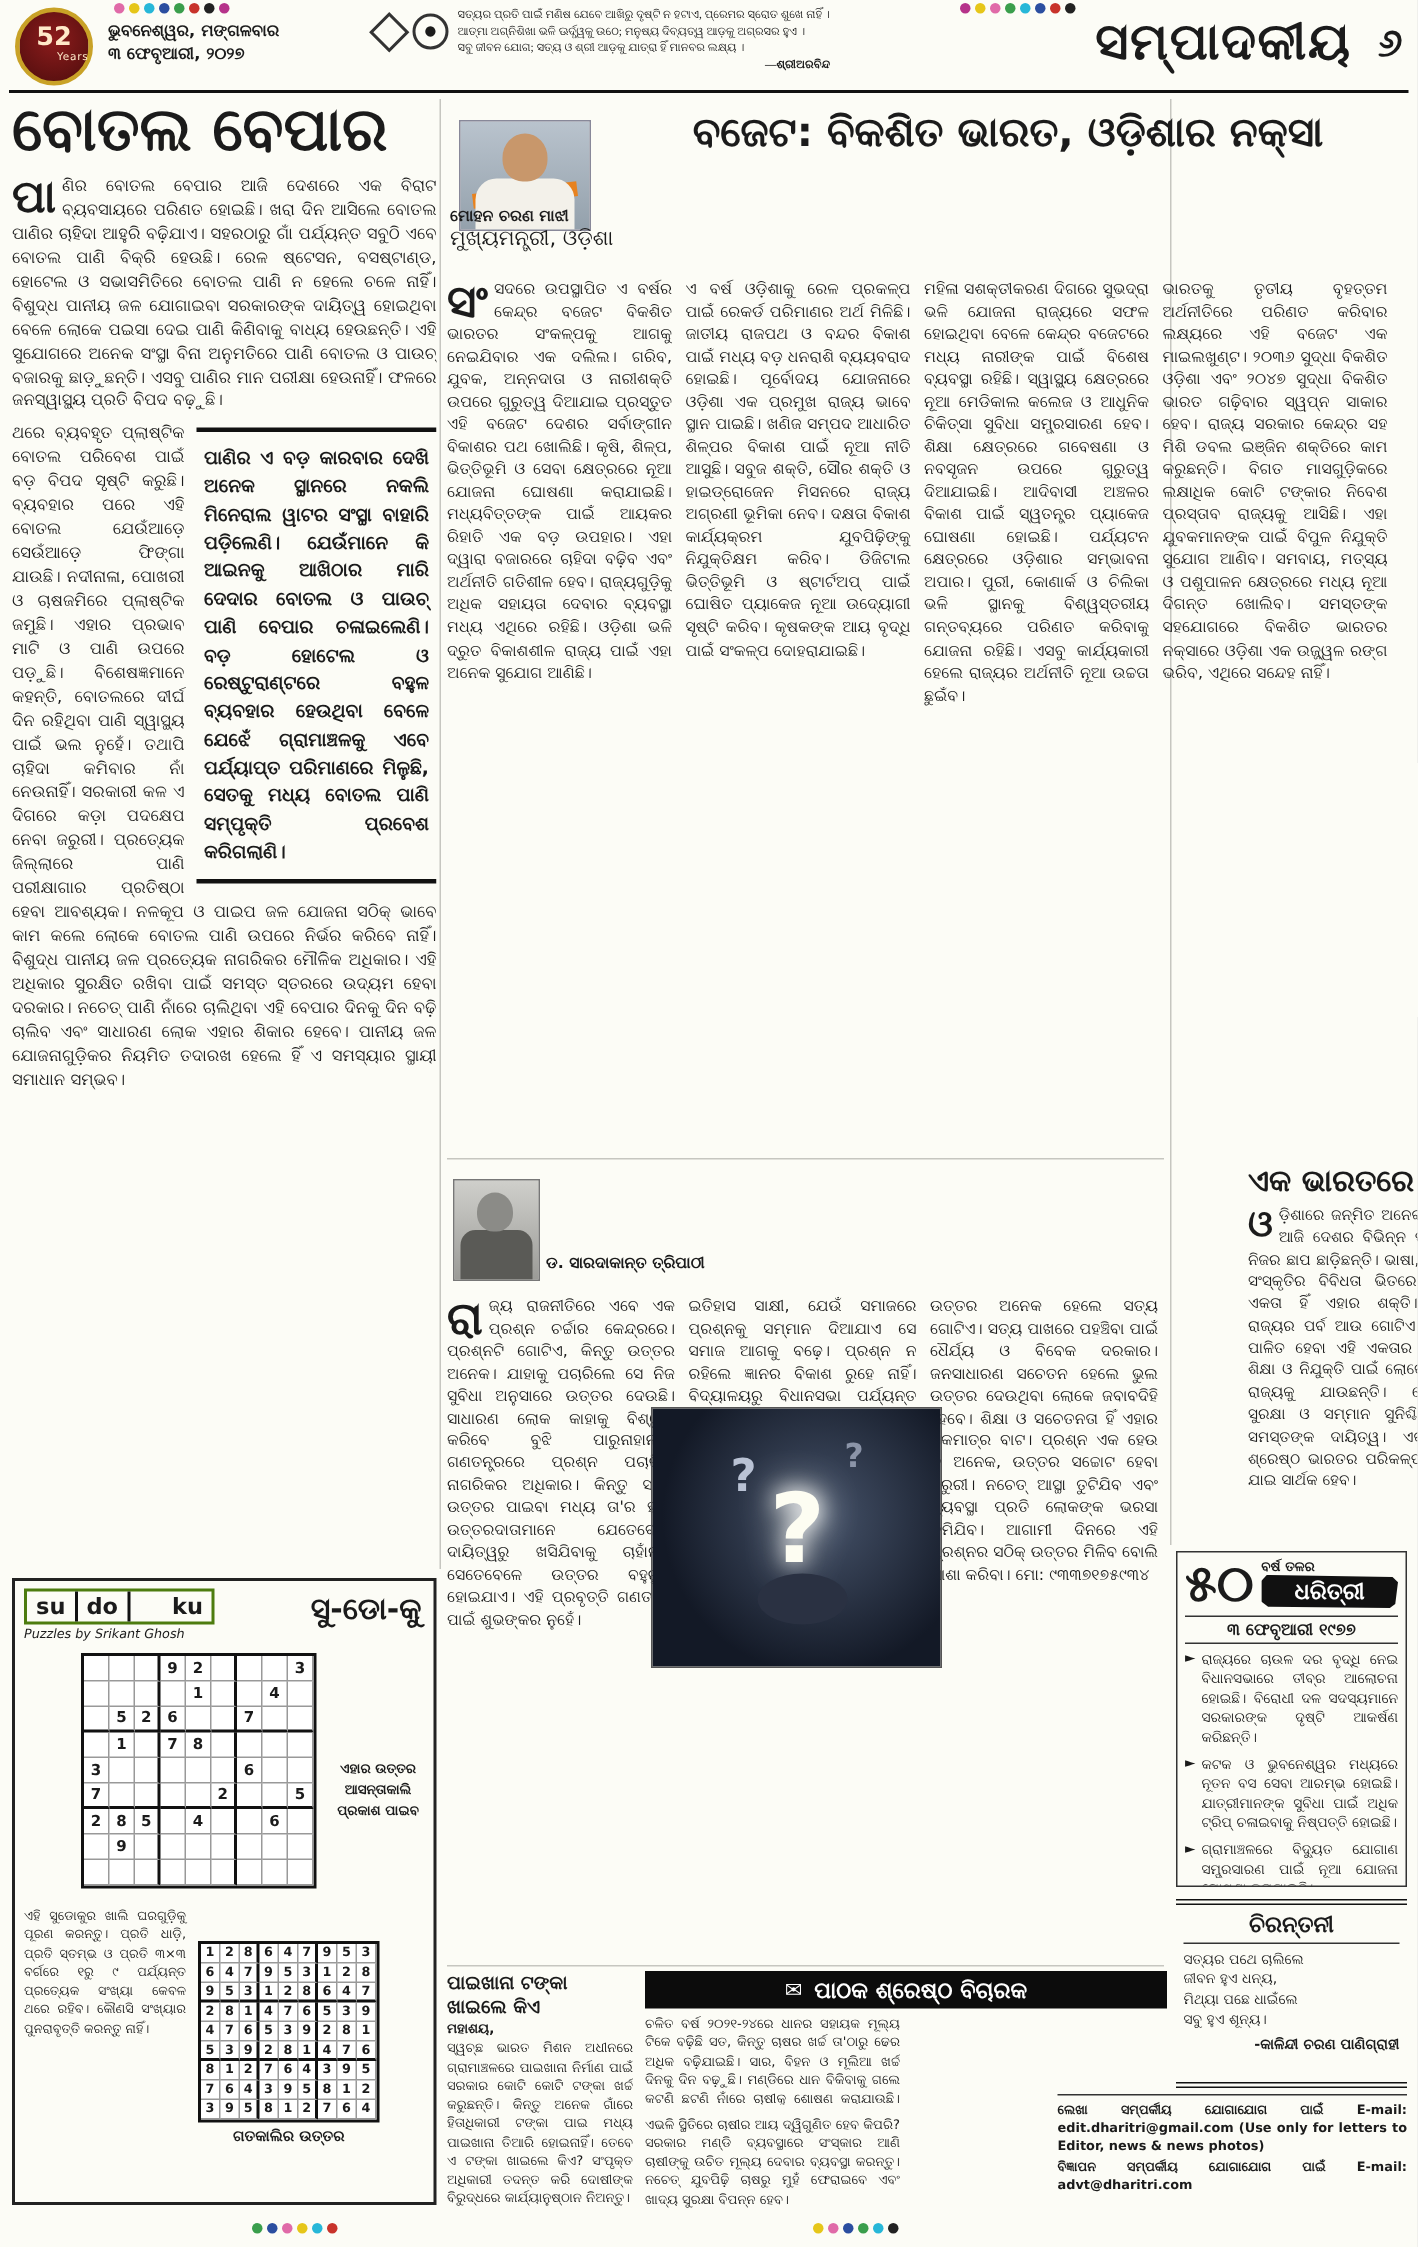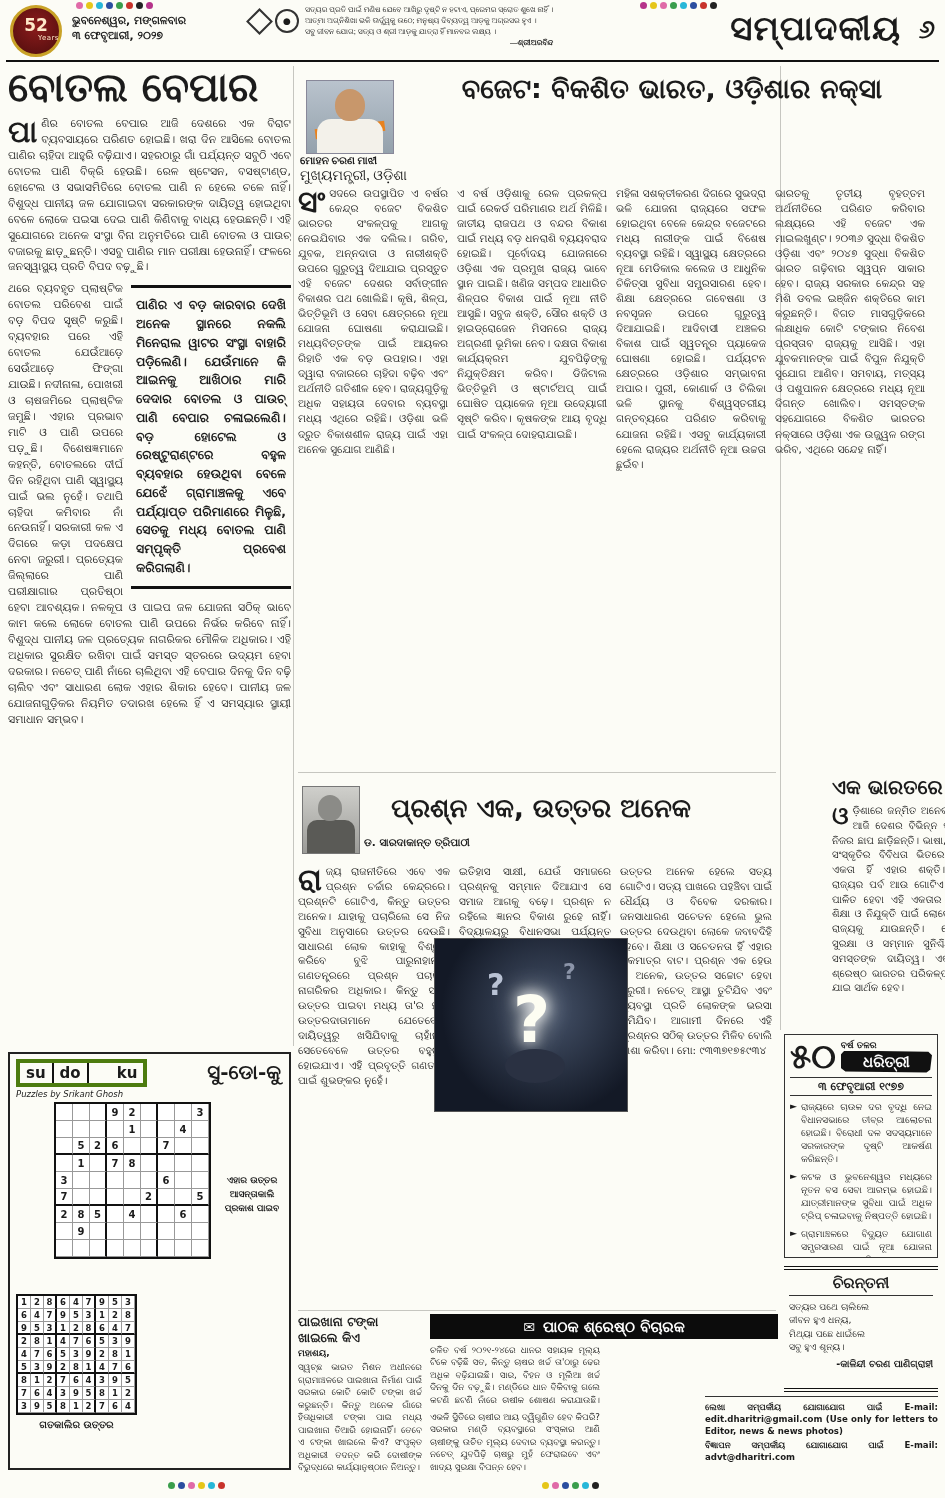--- a/index.html
+++ b/index.html
@@ -40,21 +40,21 @@
          font-size:12.5px;font-weight:bold;line-height:1.5;text-align:justify;}
   
   .budget{position:absolute;left:298px;top:66px;width:642px;height:706px;}
   .budget-headline{position:absolute;left:112px;top:8px;width:524px;text-align:center;
                    font-size:27px;font-weight:800;line-height:1.1;}
   .photo-cm{position:absolute;left:8px;top:14px;width:86px;height:72px;overflow:hidden;
             background:linear-gradient(#b9c3cd,#94a1ac);border:1px solid #889;}
   .ph-head{position:absolute;left:28px;top:8px;width:30px;height:32px;border-radius:50% 50% 45% 45%;background:#c8976b;}
   .ph-body{position:absolute;left:10px;top:38px;width:66px;height:34px;border-radius:14px 14px 0 0;background:#f3f1ea;}
   .ph-shawl{position:absolute;left:8px;top:44px;width:70px;height:10px;background:#e8821e;transform:rotate(-7deg);}
-  .cm-caption{position:absolute;left:2px;top:88px;width:110px;line-height:1.25;font-family:Liberation Serif, serif;}
+  .cm-caption{position:absolute;left:2px;top:72px;width:110px;line-height:1.25;}
   .cm-name{font-size:10.5px;font-weight:800;}
   .cm-title{font-size:14px;}
   .budget-cols{position:absolute;left:0;top:120px;width:642px;height:582px;display:flex;gap:9px;overflow:hidden;}
   .budget-cols .col{width:150px;font-size:10.6px;line-height:1.42;text-align:justify;overflow:hidden;}
   
   .question{position:absolute;left:298px;top:778px;width:478px;height:534px;overflow:hidden;}
   .q-headline{position:absolute;left:78px;top:16px;width:330px;text-align:center;
               font-size:26px;font-weight:800;line-height:1.1;}
   .photo-q{position:absolute;left:4px;top:8px;width:56px;height:66px;background:linear-gradient(#cfcfcb,#9b9b97);
            border:1px solid #777;overflow:hidden;}
@@ -89,21 +89,21 @@
   .fy-item .b{flex:none;font-size:9px;}
   
   .chira{position:absolute;left:784px;top:1266px;width:154px;height:126px;border-top:4px double #111;
          border-bottom:4px double #111;box-sizing:border-box;padding:4px 5px;overflow:hidden;}
   .chira h4{margin:0 0 4px 0;text-align:center;font-size:15px;font-weight:800;border-bottom:1px solid #333;padding-bottom:3px;}
   .chira-line{font-size:9.3px;line-height:1.45;}
   .chira-sign{margin-top:4px;text-align:right;font-size:9.6px;font-weight:700;}
   
   .sudoku{position:absolute;left:8px;top:1052px;width:283px;height:418px;border:2px solid #222;
           box-sizing:border-box;padding:5px 6px;overflow:hidden;}
-  .sdk-logo{display:inline-flex;border:4px solid #4d7c0f;}
+  .sdk-logo{display:inline-flex;border:2px solid #4d7c0f;}
   .sdk-logo b{padding:1px 6px;font-size:15px;border-right:2px solid #111;}
   .sdk-logo b:last-child{border-right:none;padding-left:28px;}
   .sdk-credit{font-size:8.5px;font-style:italic;margin-top:2px;}
   .sdk-title{position:absolute;right:8px;top:6px;font-size:20px;font-weight:800;}
   .sgrid{display:grid;border:2px solid #111;width:max-content;background:#fff;}
   .sgrid .cell{display:flex;align-items:center;justify-content:center;font-weight:bold;
                border-right:1px solid #999;border-bottom:1px solid #999;box-sizing:border-box;}
   #sudoku-puzzle{grid-template-columns:repeat(9,17px);grid-auto-rows:17px;position:absolute;left:44px;top:48px;}
   #sudoku-puzzle .cell{font-size:10px;}
   #sudoku-solution{grid-template-columns:repeat(9,13px);grid-auto-rows:13px;}
@@ -226,21 +226,20 @@
       <div class="col">ମହିଳା ସଶକ୍ତୀକରଣ ଦିଗରେ ସୁଭଦ୍ରା ଭଳି ଯୋଜନା ରାଜ୍ୟରେ ସଫଳ ହୋଇଥିବା ବେଳେ କେନ୍ଦ୍ର ବଜେଟରେ ମଧ୍ୟ ନାରୀଙ୍କ ପାଇଁ ବିଶେଷ ବ୍ୟବସ୍ଥା ରହିଛି। ସ୍ୱାସ୍ଥ୍ୟ କ୍ଷେତ୍ରରେ ନୂଆ ମେଡିକାଲ କଲେଜ ଓ ଆଧୁନିକ ଚିକିତ୍ସା ସୁବିଧା ସମ୍ପ୍ରସାରଣ ହେବ। ଶିକ୍ଷା କ୍ଷେତ୍ରରେ ଗବେଷଣା ଓ ନବସୃଜନ ଉପରେ ଗୁରୁତ୍ୱ ଦିଆଯାଇଛି। ଆଦିବାସୀ ଅଞ୍ଚଳର ବିକାଶ ପାଇଁ ସ୍ୱତନ୍ତ୍ର ପ୍ୟାକେଜ ଘୋଷଣା ହୋଇଛି। ପର୍ଯ୍ୟଟନ କ୍ଷେତ୍ରରେ ଓଡ଼ିଶାର ସମ୍ଭାବନା ଅପାର। ପୁରୀ, କୋଣାର୍କ ଓ ଚିଲିକା ଭଳି ସ୍ଥାନକୁ ବିଶ୍ୱସ୍ତରୀୟ ଗନ୍ତବ୍ୟରେ ପରିଣତ କରିବାକୁ ଯୋଜନା ରହିଛି। ଏସବୁ କାର୍ଯ୍ୟକାରୀ ହେଲେ ରାଜ୍ୟର ଅର୍ଥନୀତି ନୂଆ ଉଚ୍ଚତା ଛୁଇଁବ।</div>
       <div class="col">ଭାରତକୁ ତୃତୀୟ ବୃହତ୍ତମ ଅର୍ଥନୀତିରେ ପରିଣତ କରିବାର ଲକ୍ଷ୍ୟରେ ଏହି ବଜେଟ ଏକ ମାଇଲଖୁଣ୍ଟ। ୨୦୩୬ ସୁଦ୍ଧା ବିକଶିତ ଓଡ଼ିଶା ଏବଂ ୨୦୪୭ ସୁଦ୍ଧା ବିକଶିତ ଭାରତ ଗଢ଼ିବାର ସ୍ୱପ୍ନ ସାକାର ହେବ। ରାଜ୍ୟ ସରକାର କେନ୍ଦ୍ର ସହ ମିଶି ଡବଲ ଇଞ୍ଜିନ ଶକ୍ତିରେ କାମ କରୁଛନ୍ତି। ବିଗତ ମାସଗୁଡ଼ିକରେ ଲକ୍ଷାଧିକ କୋଟି ଟଙ୍କାର ନିବେଶ ପ୍ରସ୍ତାବ ରାଜ୍ୟକୁ ଆସିଛି। ଏହା ଯୁବକମାନଙ୍କ ପାଇଁ ବିପୁଳ ନିଯୁକ୍ତି ସୁଯୋଗ ଆଣିବ। ସମବାୟ, ମତ୍ସ୍ୟ ଓ ପଶୁପାଳନ କ୍ଷେତ୍ରରେ ମଧ୍ୟ ନୂଆ ଦିଗନ୍ତ ଖୋଲିବ। ସମସ୍ତଙ୍କ ସହଯୋଗରେ ବିକଶିତ ଭାରତର ନକ୍ସାରେ ଓଡ଼ିଶା ଏକ ଉଜ୍ଜ୍ୱଳ ରଙ୍ଗ ଭରିବ, ଏଥିରେ ସନ୍ଦେହ ନାହିଁ।</div>
     </div>
   </div>
 
   <div class="question">
     <div class="photo-q">
       <div class="ph-body"></div>
       <div class="ph-head"></div>
     </div>
-    <div class="q-headline">ପ୍ରଶ୍ନ ଏକ, ଉତ୍ତର ଅନେକ</div>
     <div class="q-byline">ଡ. ସାରଦାକାନ୍ତ ତ୍ରିପାଠୀ</div>
     <div class="q-cols">
       <div class="col"><span class="dropcap">ରା</span><span>ଜ୍ୟ ରାଜନୀତିରେ ଏବେ ଏକ ପ୍ରଶ୍ନ ଚର୍ଚ୍ଚାର କେନ୍ଦ୍ରରେ। ପ୍ରଶ୍ନଟି ଗୋଟିଏ, କିନ୍ତୁ ଉତ୍ତର ଅନେକ। ଯାହାକୁ ପଚାରିଲେ ସେ ନିଜ ସୁବିଧା ଅନୁସାରେ ଉତ୍ତର ଦେଉଛି। ସାଧାରଣ ଲୋକ କାହାକୁ ବିଶ୍ୱାସ କରିବେ ବୁଝି ପାରୁନାହାନ୍ତି। ଗଣତନ୍ତ୍ରରେ ପ୍ରଶ୍ନ ପଚାରିବା ନାଗରିକର ଅଧିକାର। କିନ୍ତୁ ସଠିକ୍ ଉତ୍ତର ପାଇବା ମଧ୍ୟ ତା'ର ହକ୍। ଉତ୍ତରଦାତାମାନେ ଯେତେବେଳେ ଦାୟିତ୍ୱରୁ ଖସିଯିବାକୁ ଚାହାଁନ୍ତି, ସେତେବେଳେ ଉତ୍ତର ବହୁରୂପୀ ହୋଇଯାଏ। ଏହି ପ୍ରବୃତ୍ତି ଗଣତନ୍ତ୍ର ପାଇଁ ଶୁଭଙ୍କର ନୁହେଁ।</span></div>
       <div class="col">ଇତିହାସ ସାକ୍ଷୀ, ଯେଉଁ ସମାଜରେ ପ୍ରଶ୍ନକୁ ସମ୍ମାନ ଦିଆଯାଏ ସେ ସମାଜ ଆଗକୁ ବଢ଼େ। ପ୍ରଶ୍ନ ନ ରହିଲେ ଜ୍ଞାନର ବିକାଶ ରୁହେ ନାହିଁ। ବିଦ୍ୟାଳୟରୁ ବିଧାନସଭା ପର୍ଯ୍ୟନ୍ତ ପ୍ରଶ୍ନର ଗୁରୁତ୍ୱ ରହିଛି। କିନ୍ତୁ ଆଜିକାଲି ପ୍ରଶ୍ନ ପଚାରିବା ଲୋକଙ୍କୁ ଅସୁବିଧାରେ ପକାଇବାର ଅସ୍ତ୍ର ହୋଇଯାଇଛି। ଉତ୍ତର ଦେବା ପରିବର୍ତ୍ତେ ପ୍ରଶ୍ନକର୍ତ୍ତାଙ୍କ ଉଦ୍ଦେଶ୍ୟ ଉପରେ ପ୍ରଶ୍ନ ଉଠାଯାଉଛି। ଫଳରେ ମୂଳ ପ୍ରସଙ୍ଗ ହଜିଯାଉଛି। ଗଣମାଧ୍ୟମର ଭୂମିକା ଏଠାରେ ଗୁରୁତ୍ୱପୂର୍ଣ୍ଣ। ସତ୍ୟ ଉଦ୍‌ଘାଟନ ପାଇଁ ସାହସିକ ପ୍ରଶ୍ନ ଆବଶ୍ୟକ।</div>
       <div class="col">ଉତ୍ତର ଅନେକ ହେଲେ ସତ୍ୟ ଗୋଟିଏ। ସତ୍ୟ ପାଖରେ ପହଞ୍ଚିବା ପାଇଁ ଧୈର୍ଯ୍ୟ ଓ ବିବେକ ଦରକାର। ଜନସାଧାରଣ ସଚେତନ ହେଲେ ଭୁଲ ଉତ୍ତର ଦେଉଥିବା ଲୋକେ ଜବାବଦିହି ହେବେ। ଶିକ୍ଷା ଓ ସଚେତନତା ହିଁ ଏହାର ଏକମାତ୍ର ବାଟ। ପ୍ରଶ୍ନ ଏକ ହେଉ କି ଅନେକ, ଉତ୍ତର ସଚ୍ଚୋଟ ହେବା ଜରୁରୀ। ନଚେତ୍ ଆସ୍ଥା ତୁଟିଯିବ ଏବଂ ବ୍ୟବସ୍ଥା ପ୍ରତି ଲୋକଙ୍କ ଭରସା କମିଯିବ। ଆଗାମୀ ଦିନରେ ଏହି ପ୍ରଶ୍ନର ସଠିକ୍ ଉତ୍ତର ମିଳିବ ବୋଲି ଆଶା କରିବା। ମୋ: ୯୩୩୭୧୭୫୯୩୪</div>
     </div>
     <div class="photo-dark">
       <span class="qm-small">?</span>
       <span class="qm-small2">?</span>
       <span class="qm-big">?</span>
@@ -375,20 +374,21 @@
         <div class="cell" style="border-right-width: 2px; border-right-color: rgb(17, 17, 17);"></div>
         <div class="cell"></div>
         <div class="cell"></div>
         <div class="cell" style="border-right-width: 2px; border-right-color: rgb(17, 17, 17);"></div>
         <div class="cell"></div>
         <div class="cell"></div>
         <div class="cell"></div>
       </div>
     <div class="sdk-note">ଏହାର ଉତ୍ତର ଆସନ୍ତାକାଲି ପ୍ରକାଶ ପାଇବ</div>
     <div class="sdk-bottom">
+      <div class="sdk-instr">ଏହି ସୁଡୋକୁର ଖାଲି ଘରଗୁଡ଼ିକୁ ପୂରଣ କରନ୍ତୁ। ପ୍ରତି ଧାଡ଼ି, ପ୍ରତି ସ୍ତମ୍ଭ ଓ ପ୍ରତି ୩×୩ ବର୍ଗରେ ୧ରୁ ୯ ପର୍ଯ୍ୟନ୍ତ ପ୍ରତ୍ୟେକ ସଂଖ୍ୟା କେବଳ ଥରେ ରହିବ। କୌଣସି ସଂଖ୍ୟାର ପୁନରାବୃତ୍ତି କରନ୍ତୁ ନାହିଁ।</div>
       <div class="sdk-solwrap">
         <div id="sudoku-solution" class="sgrid">
             <div class="cell">1</div>
             <div class="cell">2</div>
             <div class="cell" style="border-right-width: 2px; border-right-color: rgb(17, 17, 17);">8</div>
             <div class="cell">6</div>
             <div class="cell">4</div>
             <div class="cell" style="border-right-width: 2px; border-right-color: rgb(17, 17, 17);">7</div>
             <div class="cell">9</div>
             <div class="cell">5</div>

